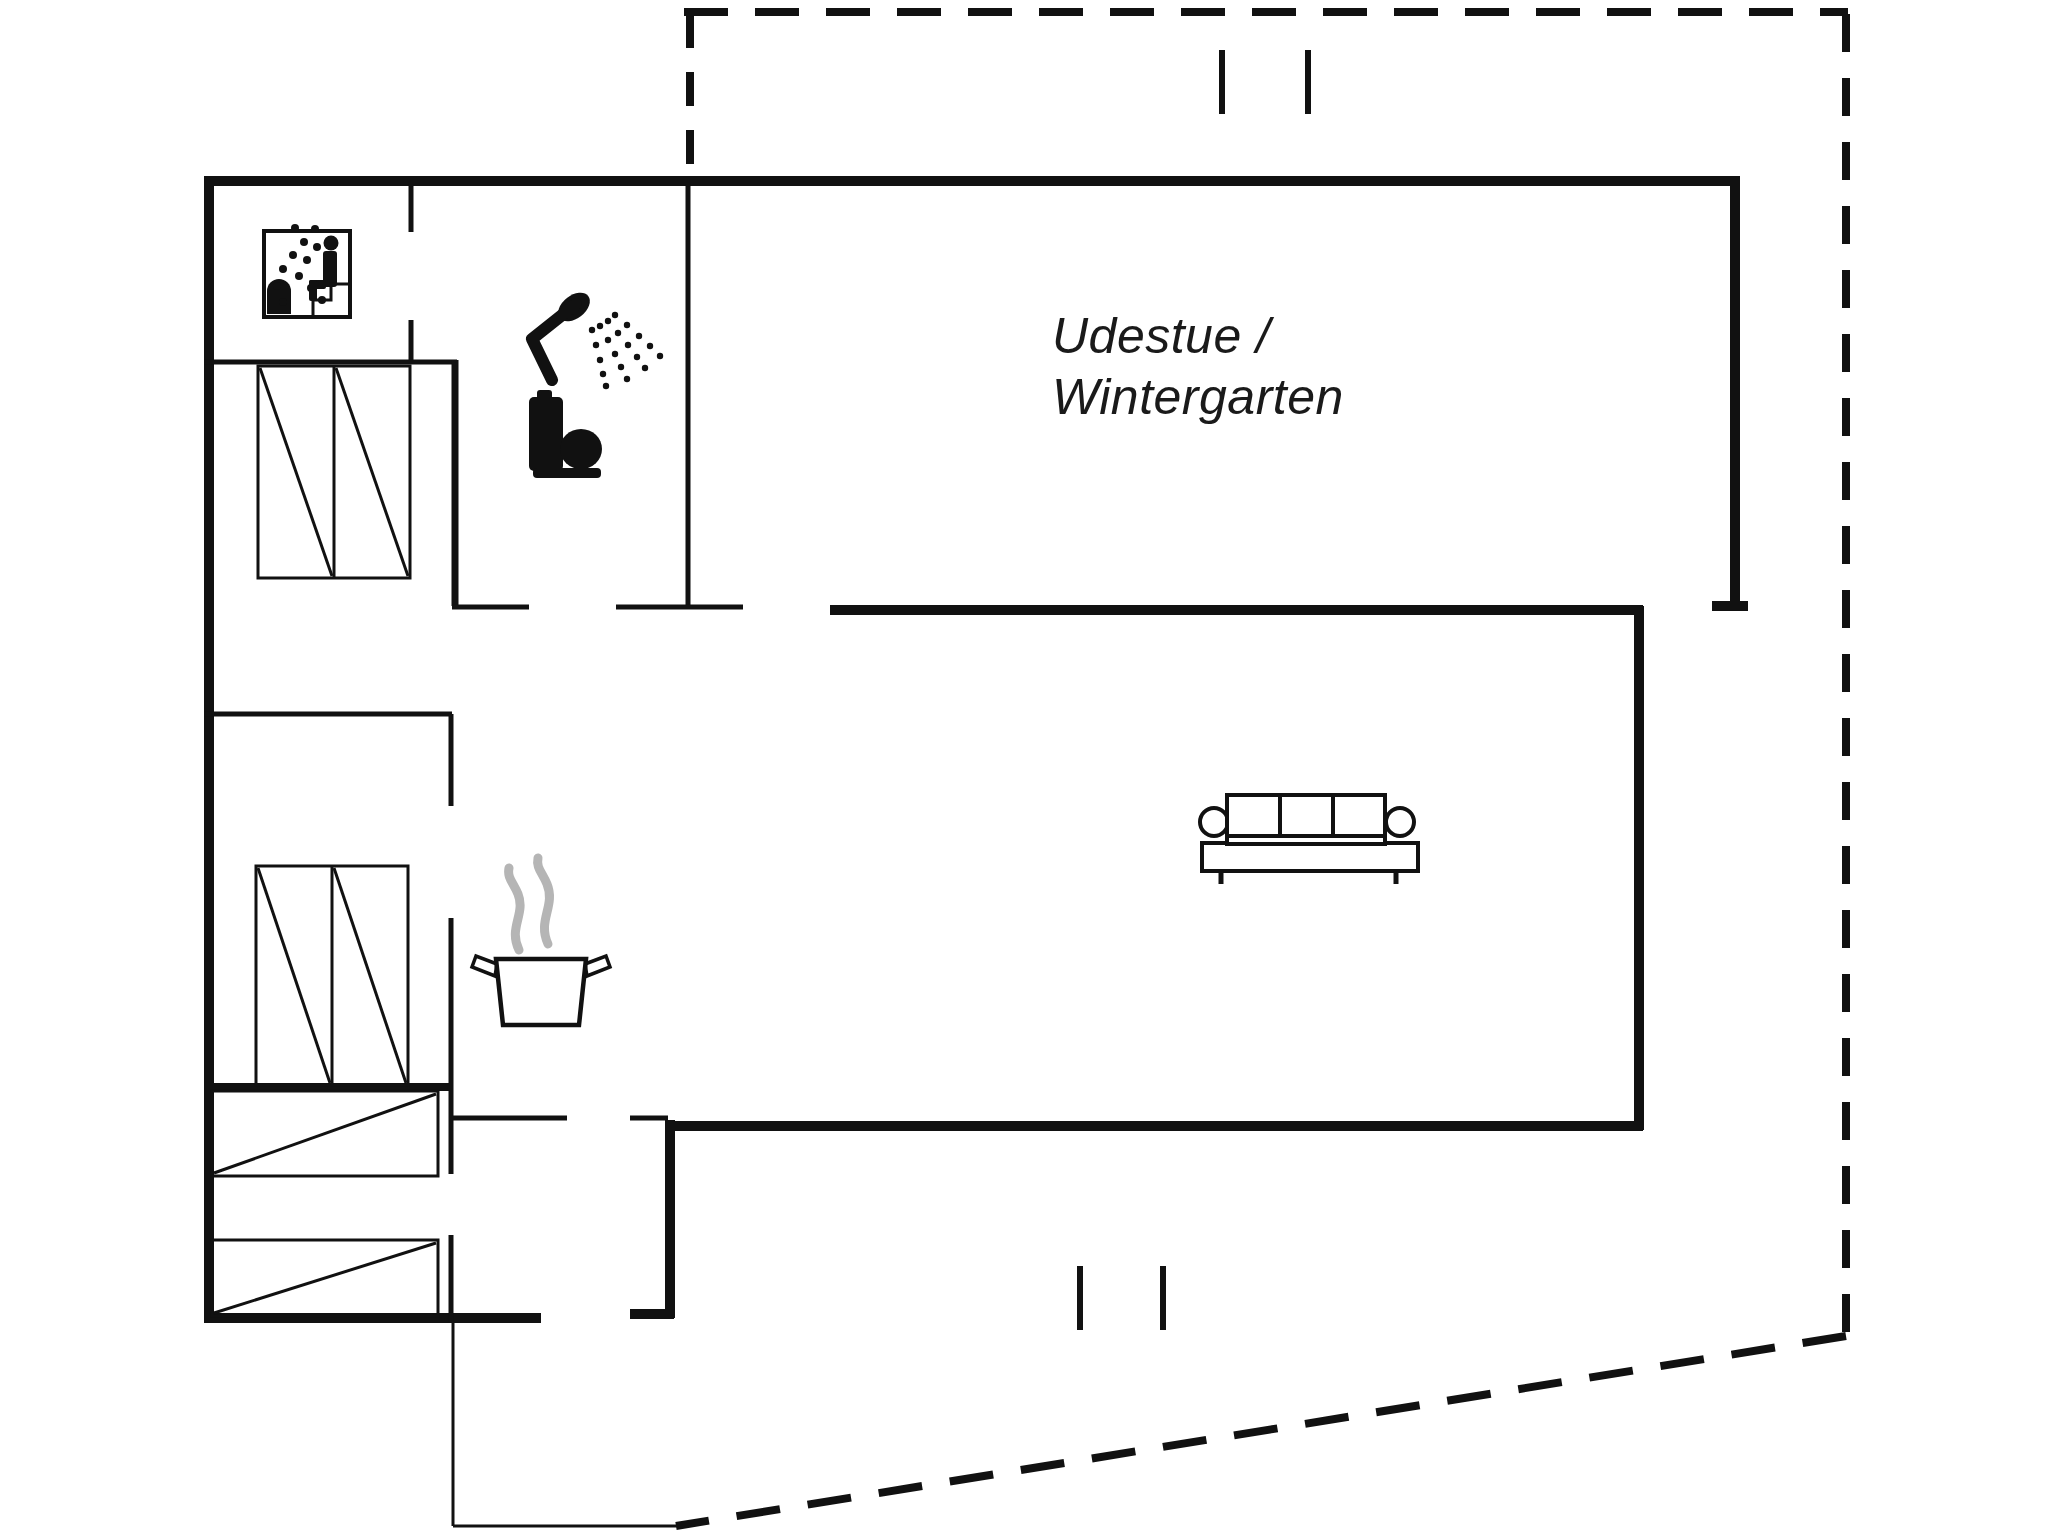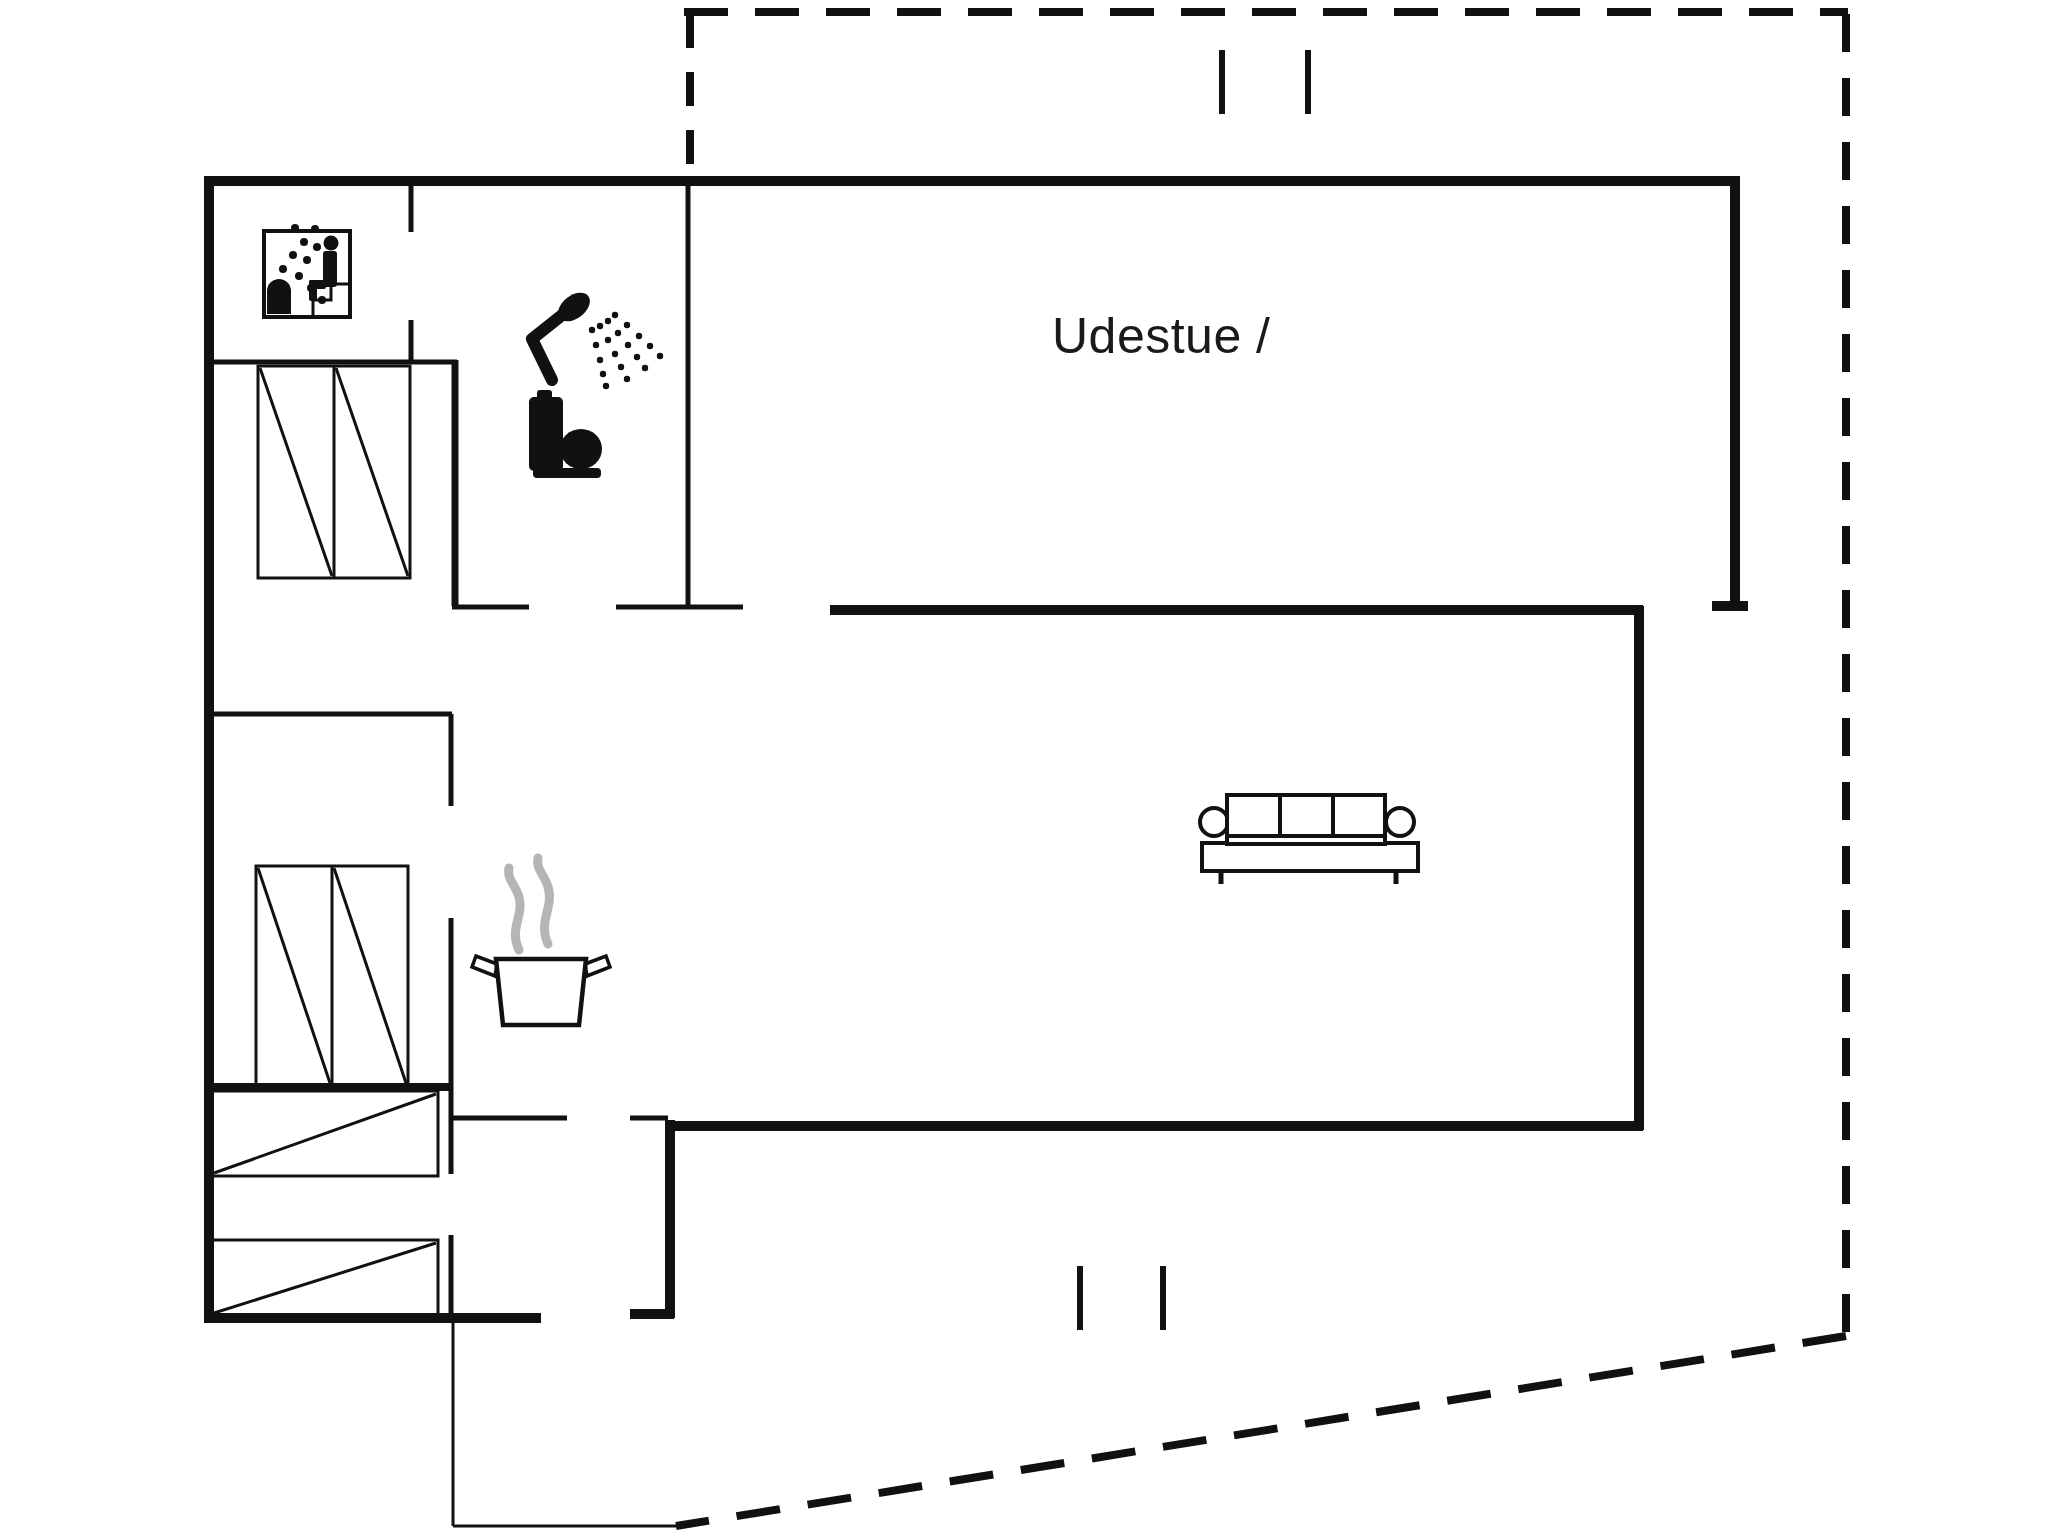--- a/index.html
+++ b/index.html
@@ -12,21 +12,21 @@
   }
   .plan svg{position:absolute;left:0;top:0;}
   .room-label{
     position:absolute;
     left:1052px;top:306px;
     font-size:50px;line-height:61px;
     color:#1a1a1a;
     letter-spacing:0.5px;
     white-space:nowrap;
   }
-  .room-label span{display:block;}
+  .room-label span{display:block;font-style:italic;}
 </style>
 </head>
 <body>
 
 <div class="plan">
 
   <svg width="2048" height="1536" viewBox="0 0 2048 1536">
     <g stroke="#111111" fill="none">
 
       <g stroke-width="8">
@@ -180,15 +180,16 @@
         <line x1="1227" y1="836" x2="1385" y2="836"></line>
         <line stroke-width="5" x1="1221" y1="871" x2="1221" y2="884"></line>
         <line stroke-width="5" x1="1396" y1="871" x2="1396" y2="884"></line>
       </g>
 
     </g>
   </svg>
 
   <div class="room-label">
     <span>Udestue /</span>
+    <span>Wintergarten</span>
   </div>
 
 </div>
 
 </body></html>

